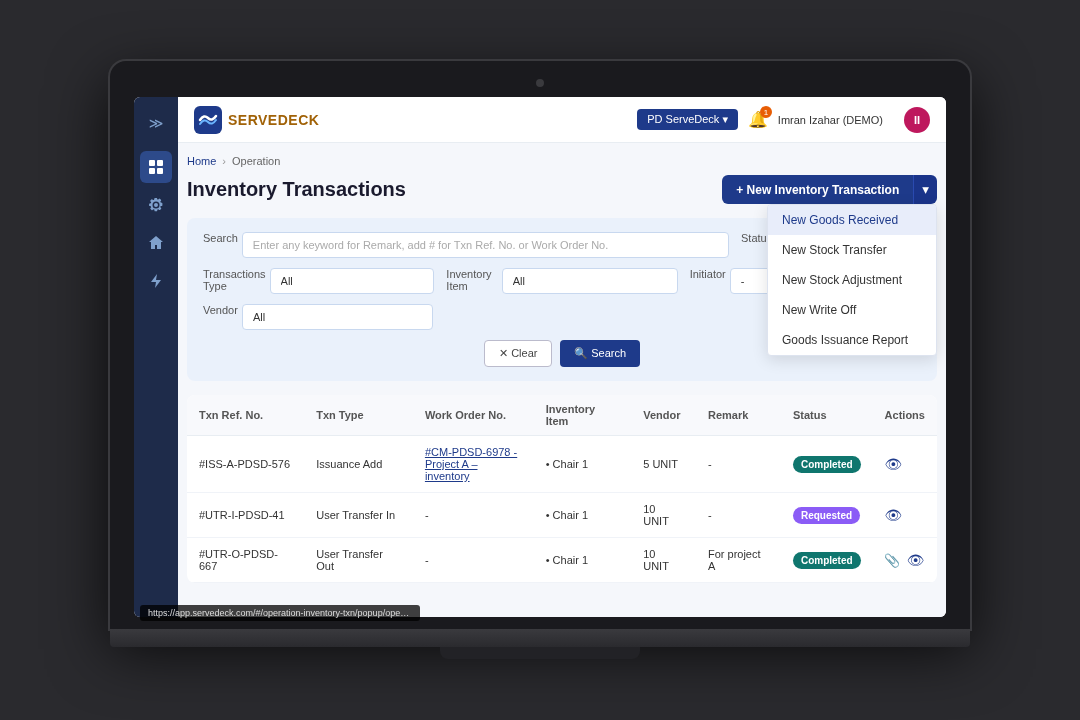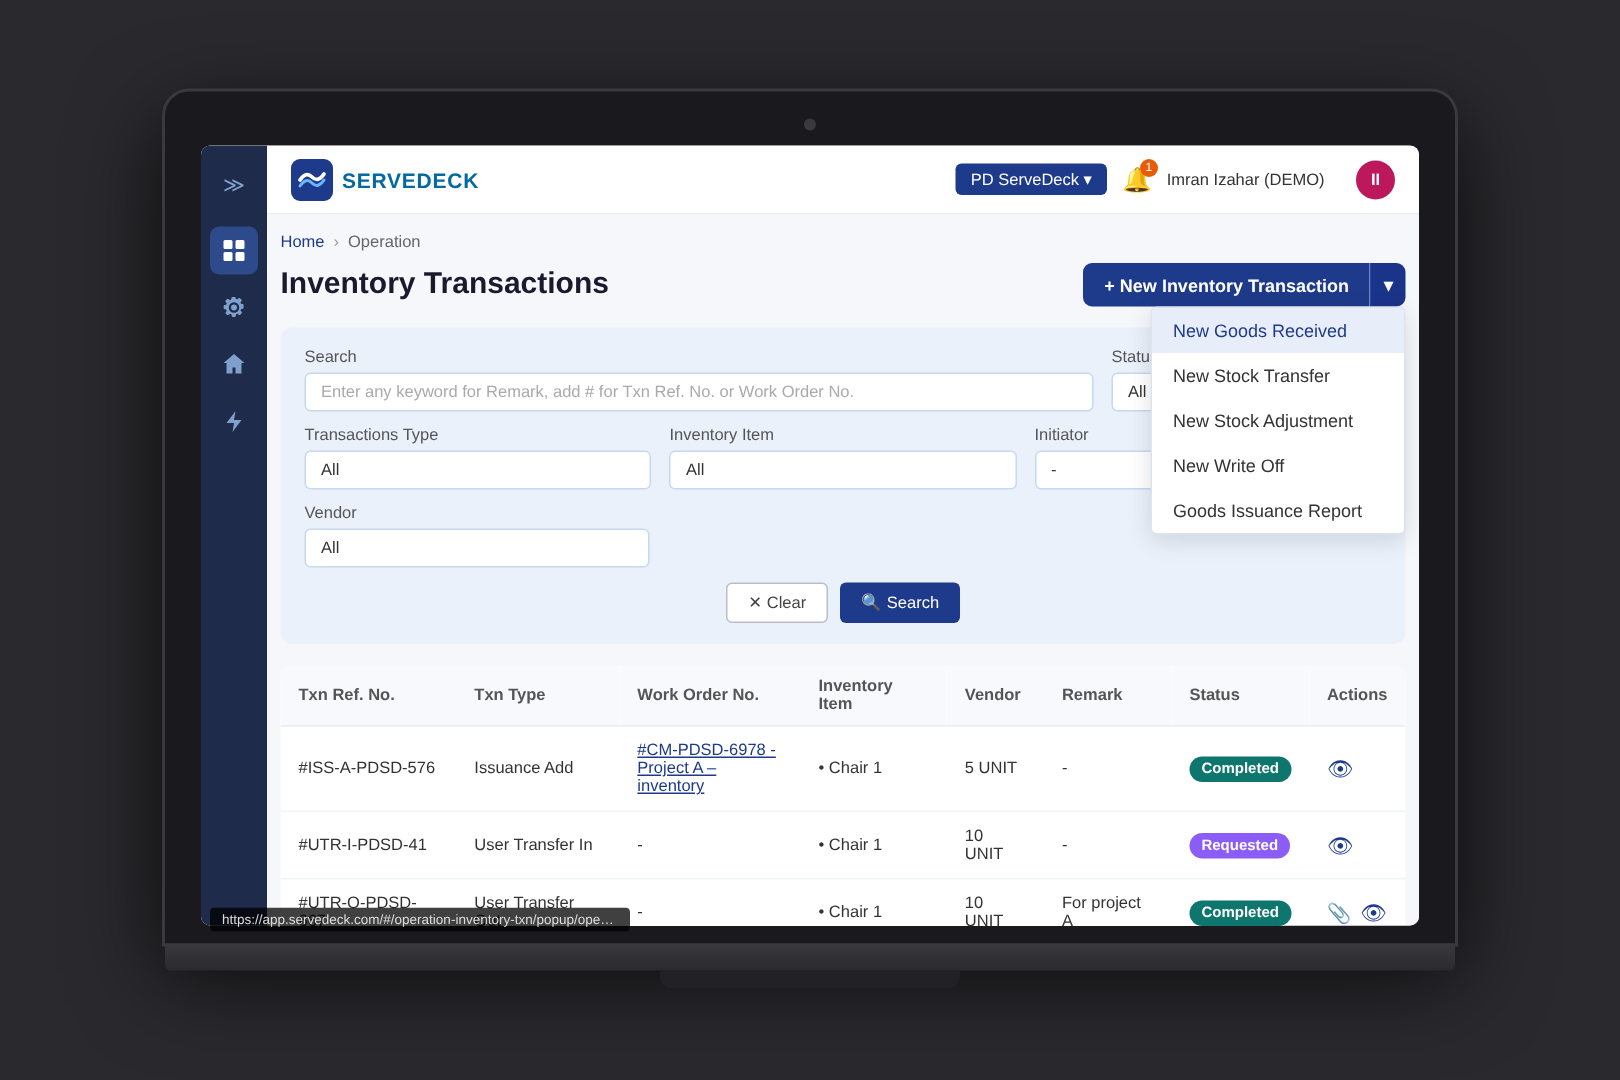--- a/index.html
+++ b/index.html
@@ -122,21 +122,21 @@
       align-items: center;
       gap: 6px;
     }
     .logo-icon {
       width: 28px;
       height: 28px;
     }
     .logo-text {
       font-size: 14px;
       font-weight: 700;
-      color: #0369a1;
+      color: #a16207;
       letter-spacing: 0.5px;
     }
     .topnav-right {
       display: flex;
       align-items: center;
       gap: 10px;
     }
     .org-selector {
       background: #1e3a8a;
       color: #fff;
@@ -291,21 +291,20 @@
       margin-bottom: 14px;
     }
     .filter-row {
       display: flex;
       gap: 12px;
       margin-bottom: 10px;
       align-items: flex-end;
     }
     .filter-group {
       display: flex;
-      flex-direction: column;
       gap: 4px;
     }
     .filter-group.full { flex: 1; }
     .filter-group.half { flex: 0 0 180px; }
     .filter-label {
       font-size: 11px;
       color: #555;
       font-weight: 500;
     }
     .filter-input {

